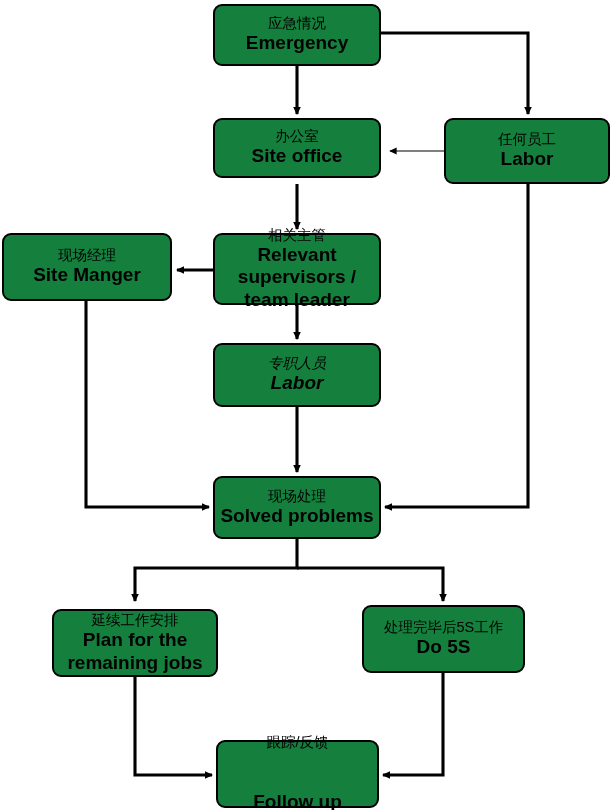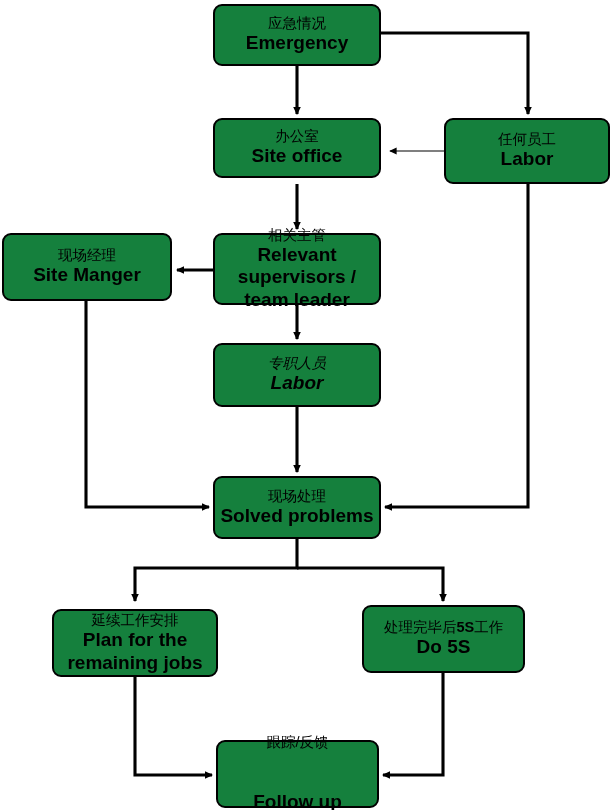--- a/index.html
+++ b/index.html
@@ -37,21 +37,21 @@
     text-align: center;
     line-height: 1.18;
     z-index: 5;
   }
   .cn {
     font-size: 14.5px;
     font-weight: normal;
     color: #000000;
     white-space: pre;
   }
-  .cn b { font-weight: bold; margin-top: 21px; }
+  .cn b { font-weight: normal; margin-top: 21px; }
   .en {
     font-size: 19px;
     font-weight: bold;
     color: #000000;
   }
 </style>
 </head>
 <body>
 
 <div id="canvas">

